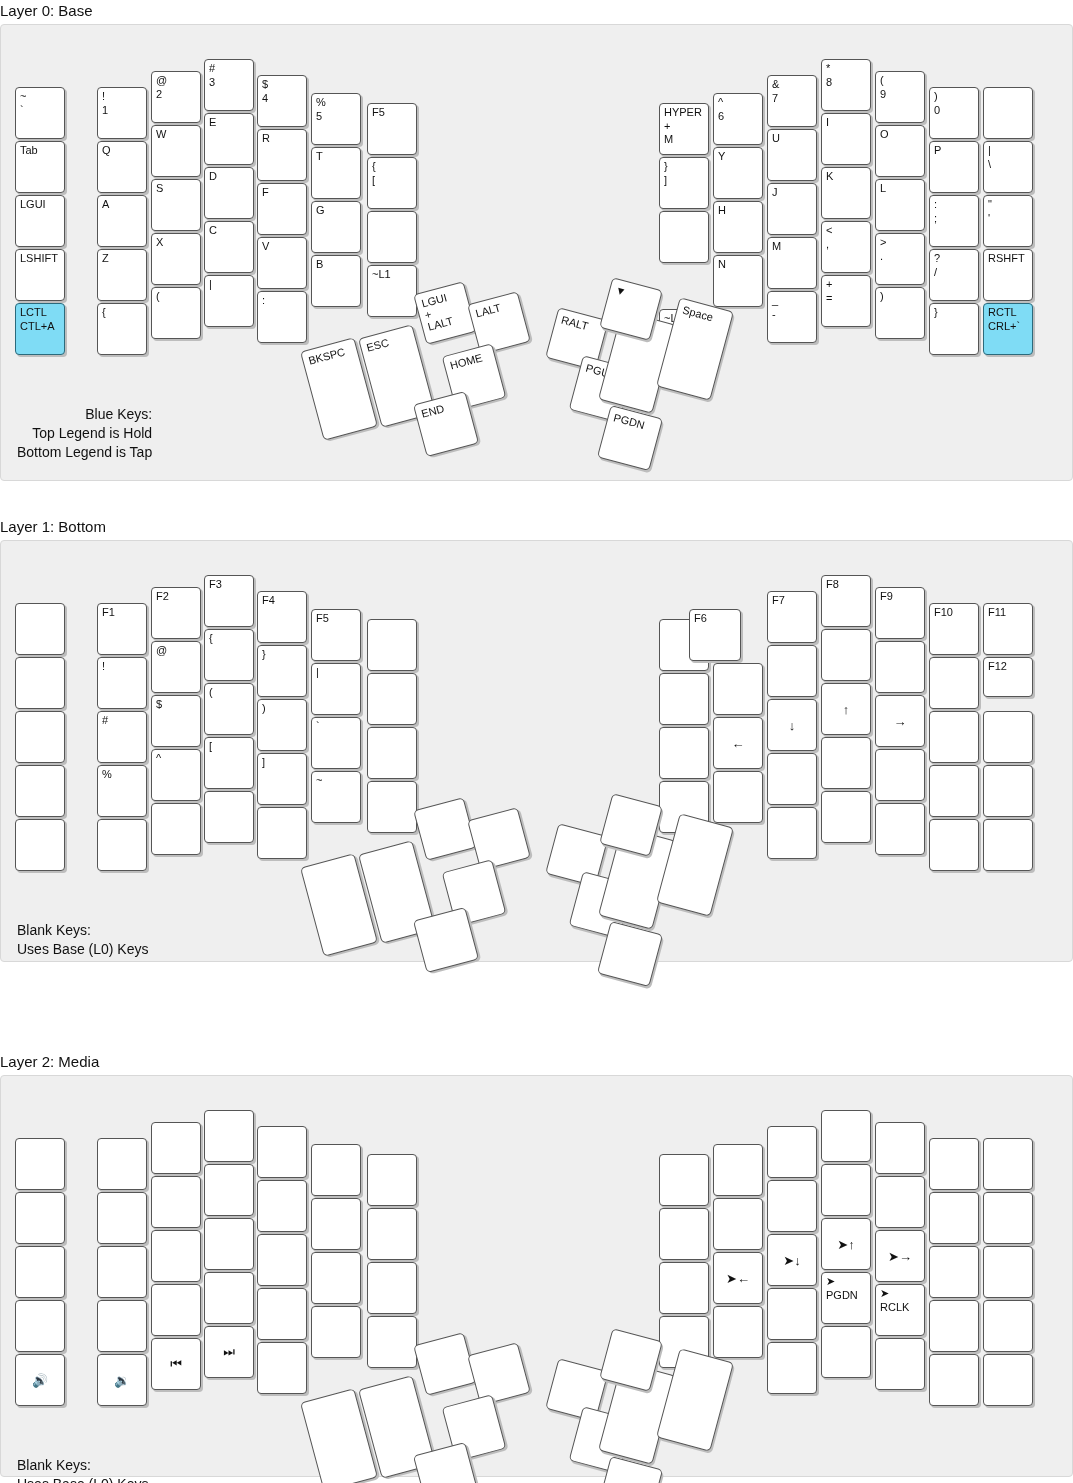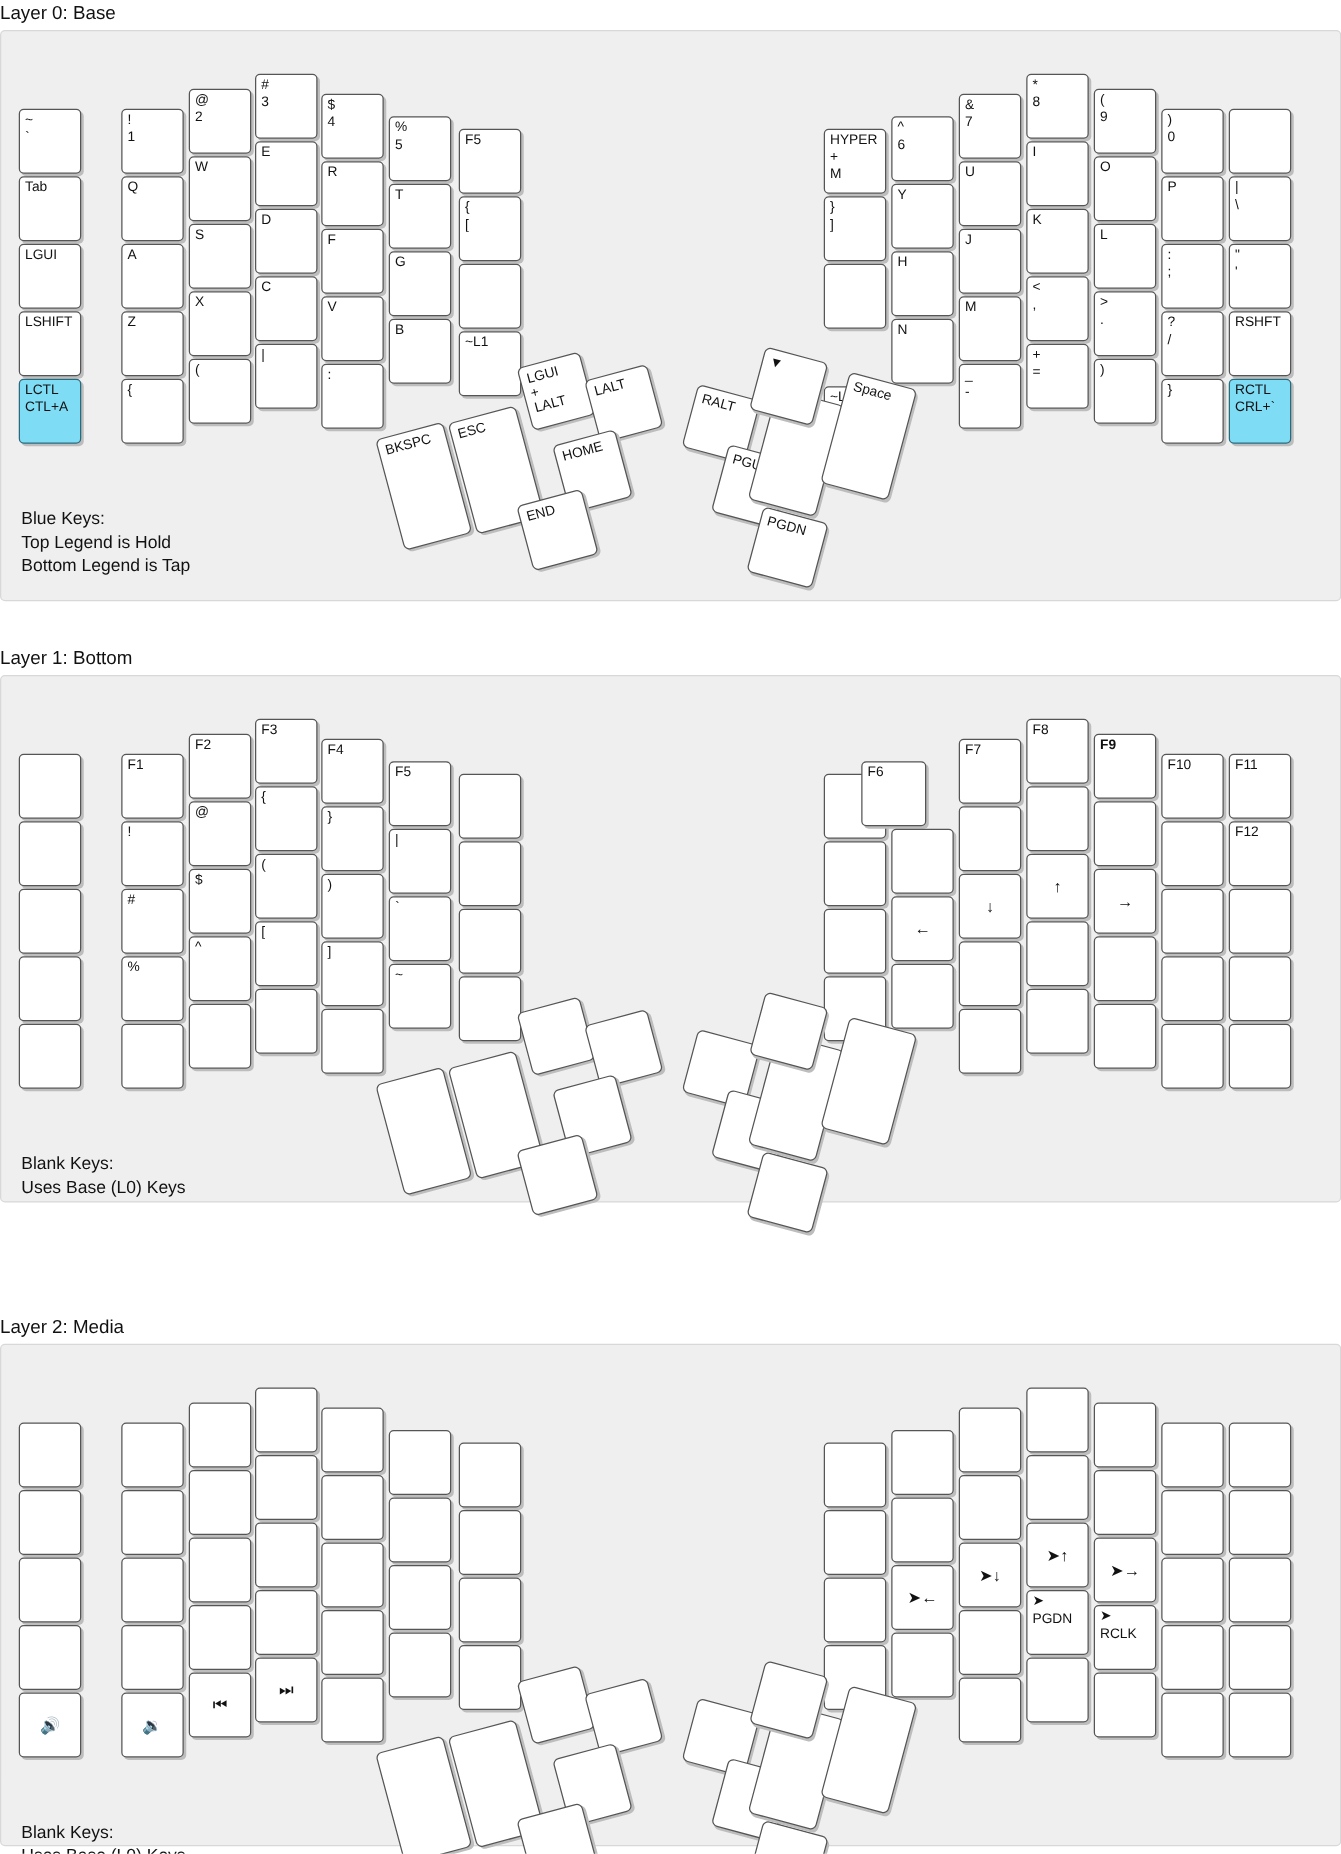--- a/index.html
+++ b/index.html
@@ -321,21 +321,21 @@
       </div>
       <div class="thumb" style="left:608px;top:291px;width:56px;height:92px;transform:rotate(15deg);">
         <span class="lab">Enter</span>
       </div>
       <div class="thumb" style="left:666px;top:278px;width:56px;height:92px;transform:rotate(15deg);">
         <span class="lab">Space</span>
       </div>
       <div class="thumb" style="left:604px;top:258px;width:52px;height:52px;transform:rotate(15deg);">
         <span class="lab">▼</span>
       </div>
-      <div class="note" style="left:16px;top:380px;">Blue Keys:
+      <div class="note" style="left:16px;top:380px;text-align:right;">Blue Keys:
 Top Legend is Hold
 Bottom Legend is Tap</div>
     </div>
     <div class="layer-title" style="position:absolute;left:0;top:518px;">Layer 1: Bottom</div>
     <div class="panel" style="left:0;top:540px;position:absolute;width:1071px;height:420px;">
       <div class="key" style="left:14px;top:62px;width:50px;height:52px;">
         <span class="tl"></span>
         <span class="bl"></span>
       </div>
       <div class="key" style="left:96px;top:62px;width:50px;height:52px;">
@@ -475,21 +475,21 @@
         <span class="bl"></span>
       </div>
       <div class="key" style="left:766px;top:50px;width:50px;height:52px;">
         <span class="tl">F7</span>
         <span class="bl"></span>
       </div>
       <div class="key" style="left:820px;top:34px;width:50px;height:52px;">
         <span class="tl">F8</span>
         <span class="bl"></span>
       </div>
-      <div class="key" style="left:874px;top:46px;width:50px;height:52px;font-weight:bold;">
+      <div class="key" style="left:874px;top:46px;width:50px;height:52px;">
         <span class="tl">F9</span>
         <span class="bl"></span>
       </div>
       <div class="key" style="left:928px;top:62px;width:50px;height:52px;">
         <span class="tl">F10</span>
         <span class="bl"></span>
       </div>
       <div class="key" style="left:982px;top:62px;width:50px;height:52px;padding-left:22px;">
         <span class="tl">F11</span>
         <span class="bl"></span>
@@ -511,21 +511,21 @@
         <span class="bl"></span>
       </div>
       <div class="key" style="left:874px;top:100px;width:50px;height:52px;">
         <span class="tl"></span>
         <span class="bl"></span>
       </div>
       <div class="key" style="left:928px;top:116px;width:50px;height:52px;">
         <span class="tl"></span>
         <span class="bl"></span>
       </div>
-      <div class="key" style="left:982px;top:116px;width:50px;height:52px;padding-left:32px;">
+      <div class="key" style="left:982px;top:116px;width:50px;height:40px;padding-left:32px;">
         <span class="tl">F12</span>
         <span class="bl"></span>
       </div>
       <div class="key" style="left:658px;top:186px;width:50px;height:52px;">
         <span class="tl"></span>
         <span class="bl"></span>
       </div>
       <div class="key" style="left:712px;top:176px;width:50px;height:52px;">
         <span class="ctr">←</span>
       </div>

